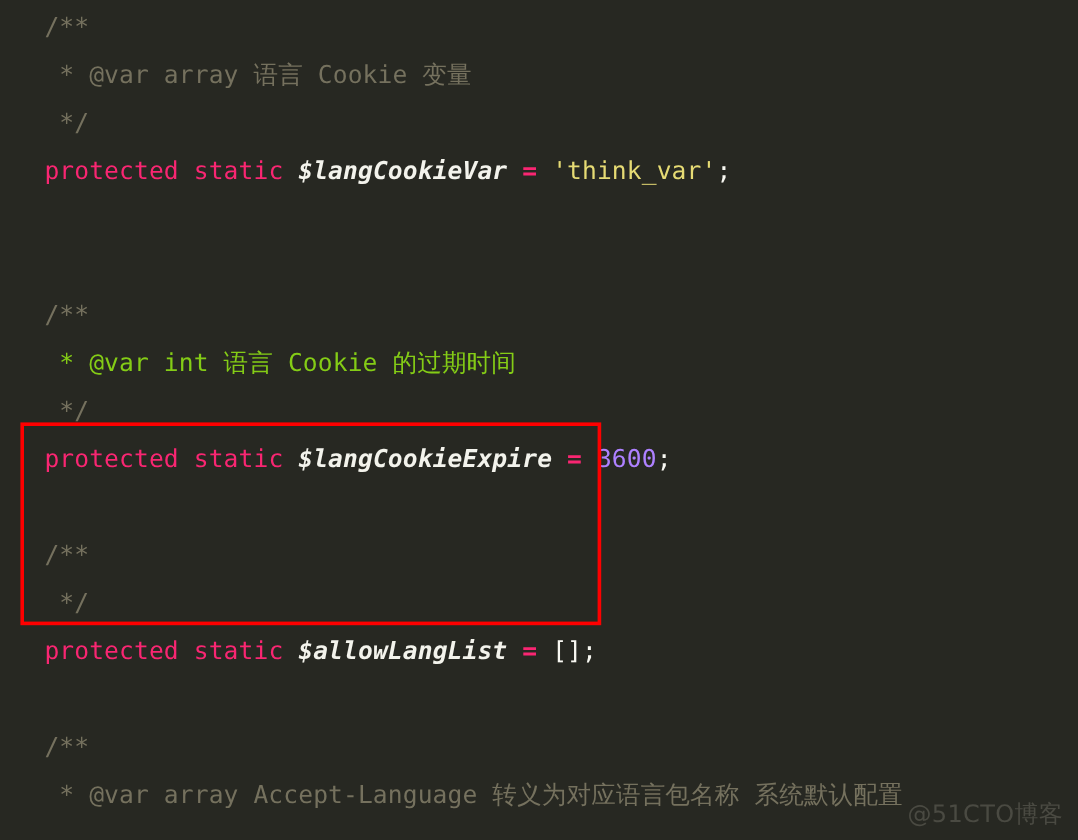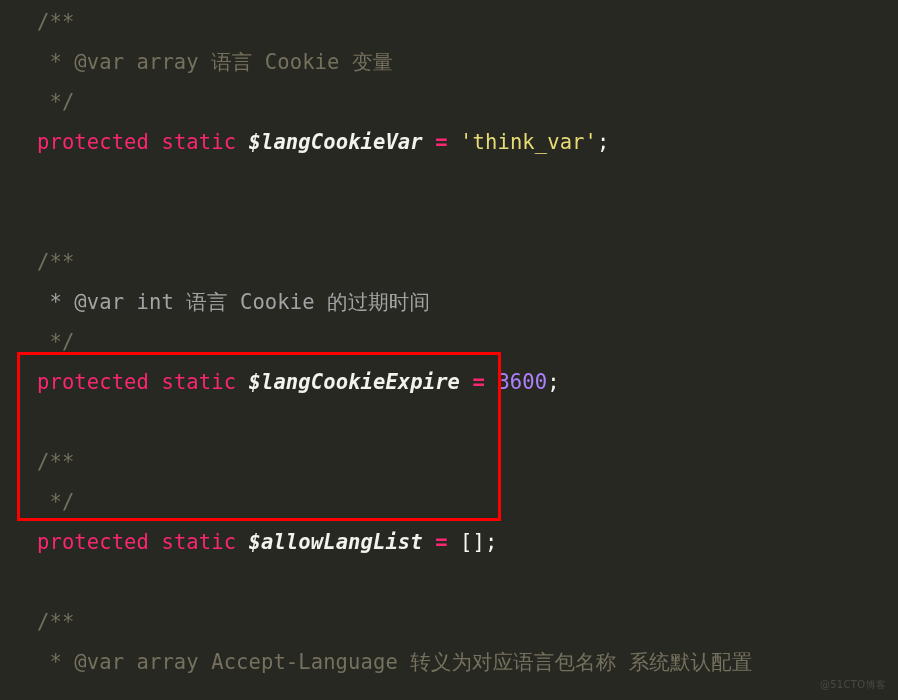--- a/index.html
+++ b/index.html
@@ -64,40 +64,40 @@
     border: 3px solid #fe0000;
     box-sizing: border-box;
     pointer-events: none;
   }
 
   #watermark {
     position: absolute;
     right: 12px;
     bottom: 8px;
     font-family: "DejaVu Sans", "Liberation Sans", sans-serif;
-    font-size: 10px;
+    font-size: 20px;
     color: #4a4a42;
     letter-spacing: 0.3px;
     user-select: none;
   }
 </style>
 </head>
 <body style="background: rgb(39, 40, 34);">
 
 <div id="editor" style="background: rgb(39, 40, 34);">
 
   <div class="code-area" id="code-area">
       <div class="code-line"><span class="tok-comment" style="color: rgb(117, 113, 94);">/**</span></div>
       <div class="code-line"><span class="tok-comment" style="color: rgb(117, 113, 94);"> * @var array 语言 Cookie 变量</span></div>
       <div class="code-line"><span class="tok-comment" style="color: rgb(117, 113, 94);"> */</span></div>
       <div class="code-line"><span class="tok-keyword" style="color: rgb(249, 38, 114);">protected</span><span class="tok-space"> </span><span class="tok-keyword" style="color: rgb(249, 38, 114);">static</span><span class="tok-space"> </span><span class="tok-var" style="color: rgb(243, 243, 236);">$langCookieVar</span><span class="tok-space"> </span><span class="tok-op" style="color: rgb(249, 38, 114);">=</span><span class="tok-space"> </span><span class="tok-string" style="color: rgb(230, 219, 116);">'think_var'</span><span class="tok-punct" style="color: rgb(248, 248, 242);">;</span></div>
       <div class="code-line blank"></div>
       <div class="code-line blank"></div>
       <div class="code-line"><span class="tok-comment" style="color: rgb(117, 113, 94);">/**</span></div>
-      <div class="code-line"><span class="tok-comment" style="color: #a3a3a3;"> * @var int 语言 Cookie 的过期时间</span></div>
+      <div class="code-line"><span class="tok-comment" style="color: #84cc16;"> * @var int 语言 Cookie 的过期时间</span></div>
       <div class="code-line"><span class="tok-comment" style="color: rgb(117, 113, 94);"> */</span></div>
       <div class="code-line"><span class="tok-keyword" style="color: rgb(249, 38, 114);">protected</span><span class="tok-space"> </span><span class="tok-keyword" style="color: rgb(249, 38, 114);">static</span><span class="tok-space"> </span><span class="tok-var" style="color: rgb(243, 243, 236);">$langCookieExpire</span><span class="tok-space"> </span><span class="tok-op" style="color: rgb(249, 38, 114);">=</span><span class="tok-space"> </span><span class="tok-number" style="color: rgb(174, 129, 255);">3600</span><span class="tok-punct" style="color: rgb(248, 248, 242);">;</span></div>
       <div class="code-line blank"></div>
       <div class="code-line"><span class="tok-comment" style="color: rgb(117, 113, 94);">/**</span></div>
       <div class="code-line"><span class="tok-comment" style="color: rgb(117, 113, 94);"> */</span></div>
       <div class="code-line"><span class="tok-keyword" style="color: rgb(249, 38, 114);">protected</span><span class="tok-space"> </span><span class="tok-keyword" style="color: rgb(249, 38, 114);">static</span><span class="tok-space"> </span><span class="tok-var" style="color: rgb(243, 243, 236);">$allowLangList</span><span class="tok-space"> </span><span class="tok-op" style="color: rgb(249, 38, 114);">=</span><span class="tok-space"> </span><span class="tok-punct" style="color: rgb(248, 248, 242);">[];</span></div>
       <div class="code-line blank"></div>
       <div class="code-line"><span class="tok-comment" style="color: rgb(117, 113, 94);">/**</span></div>
       <div class="code-line"><span class="tok-comment" style="color: rgb(117, 113, 94);"> * @var array Accept-Language 转义为对应语言包名称 系统默认配置</span></div>
     </div>

